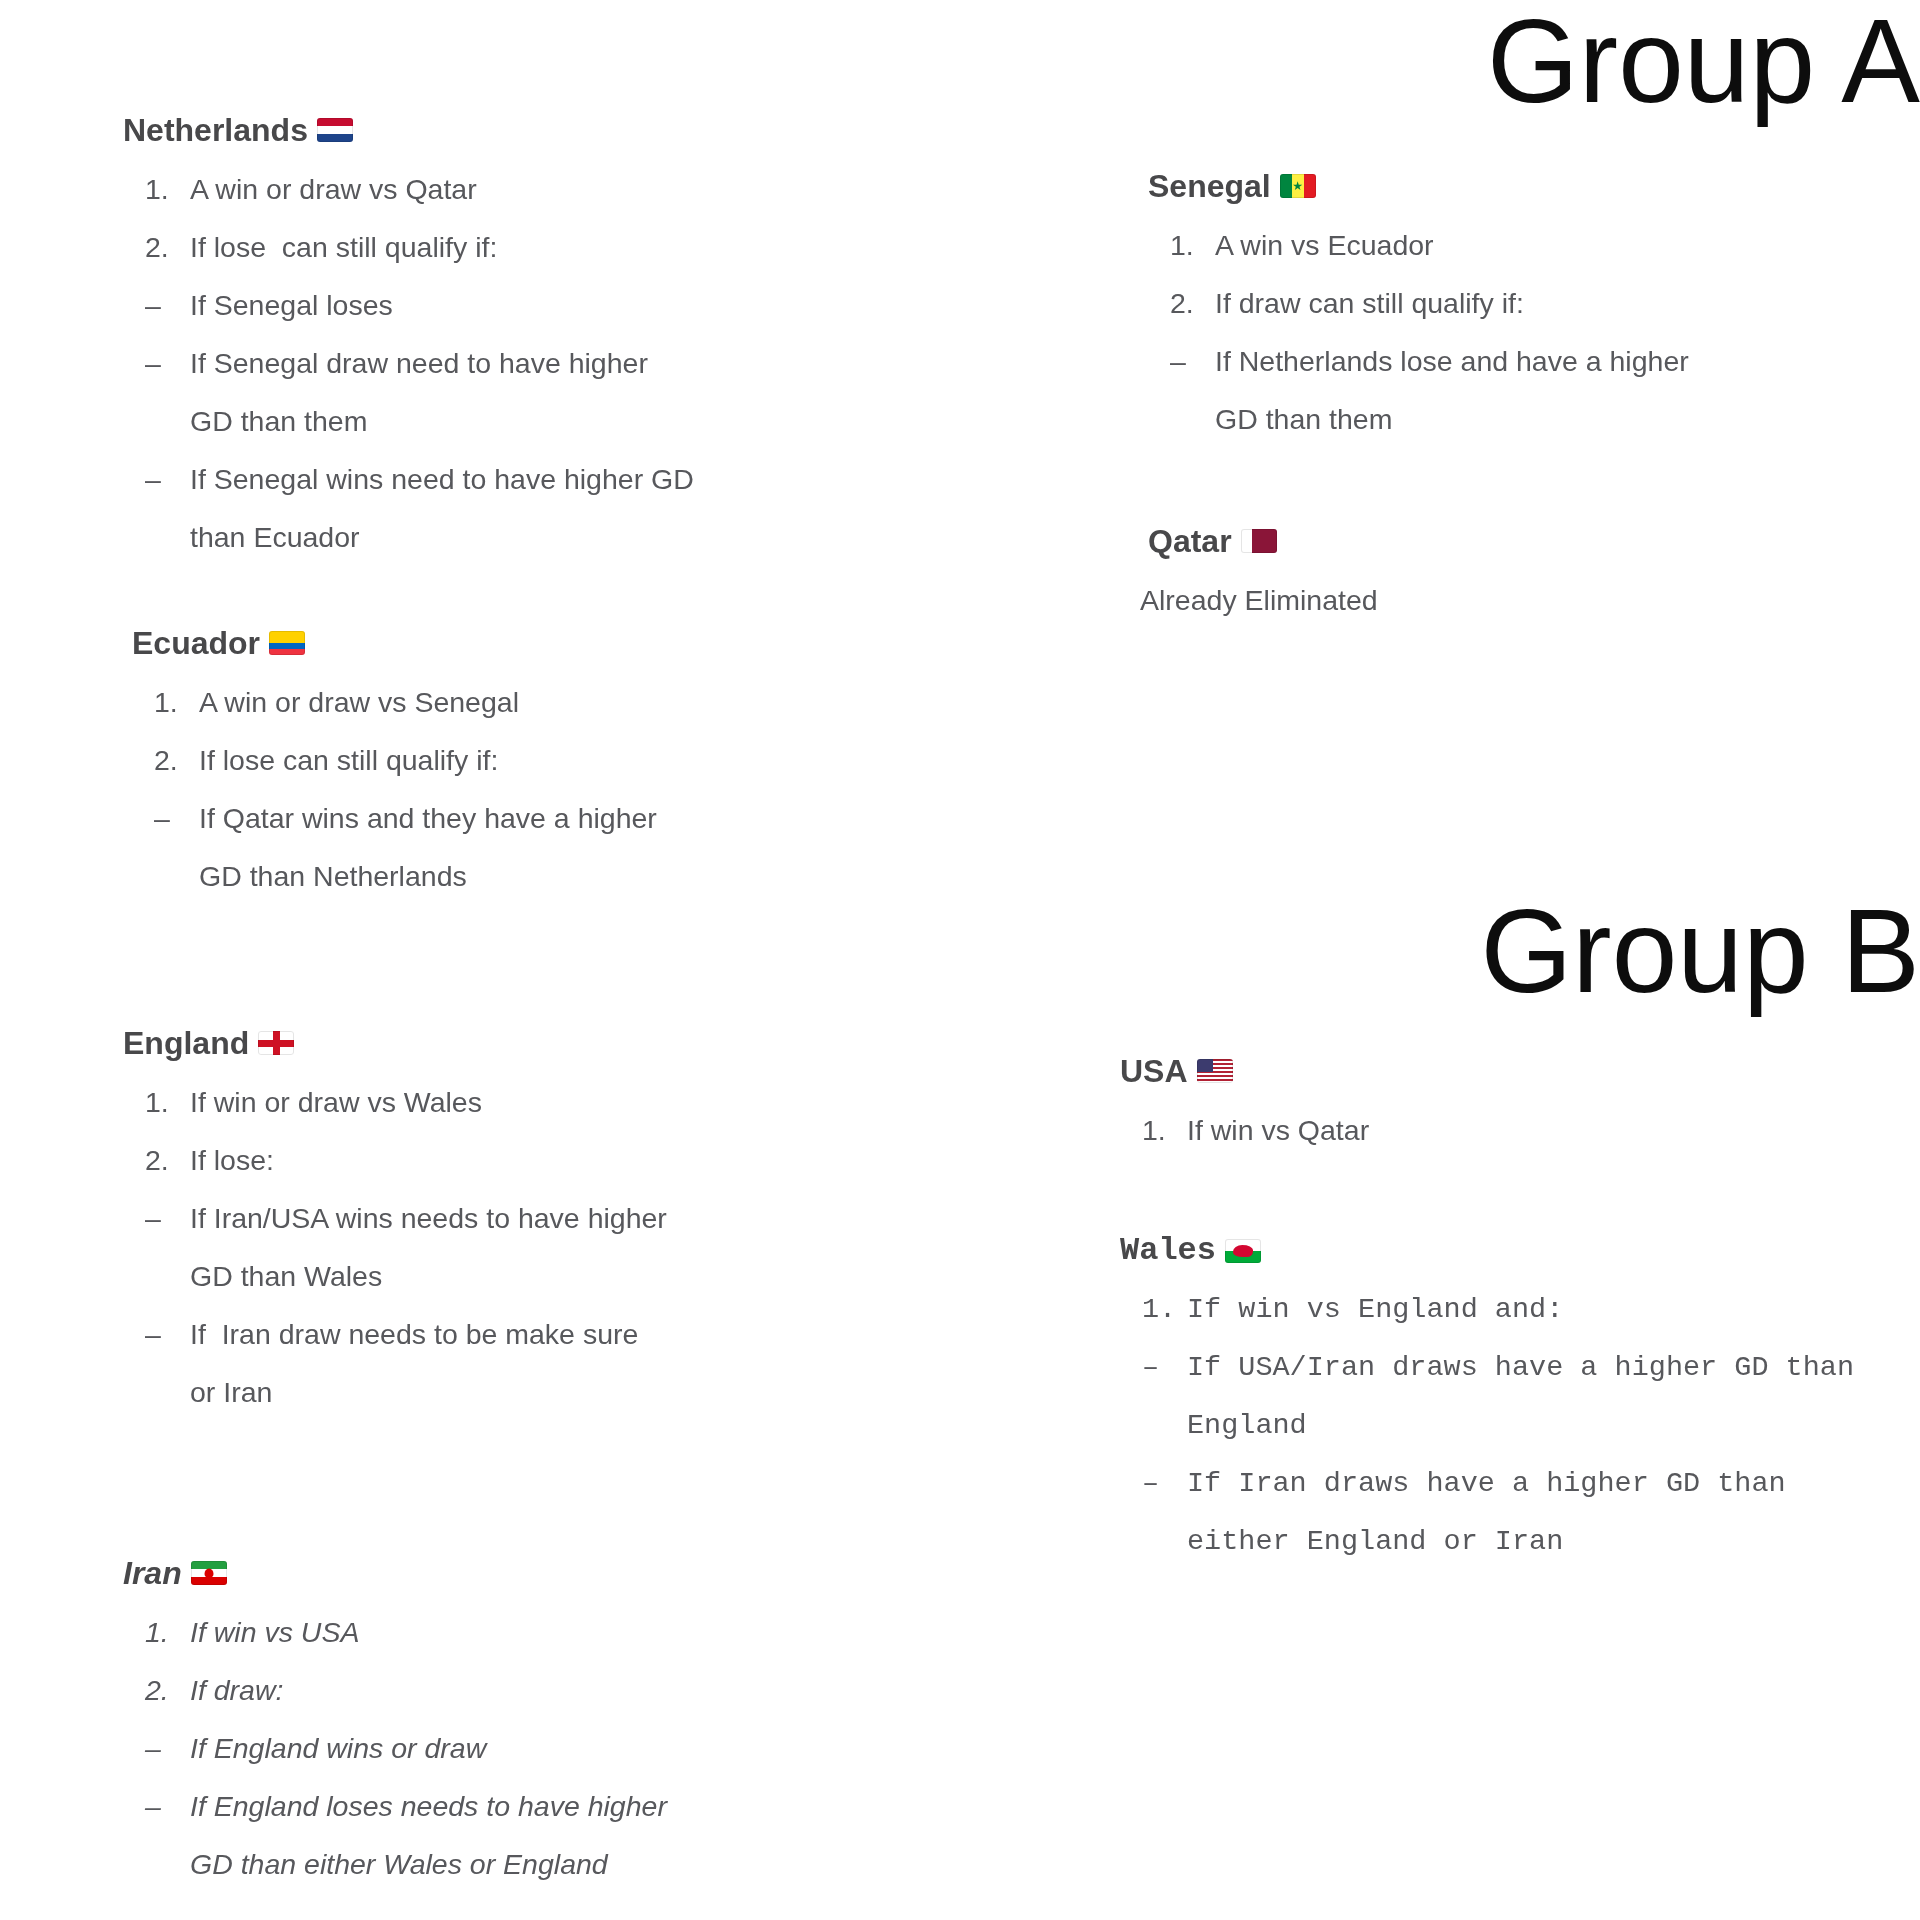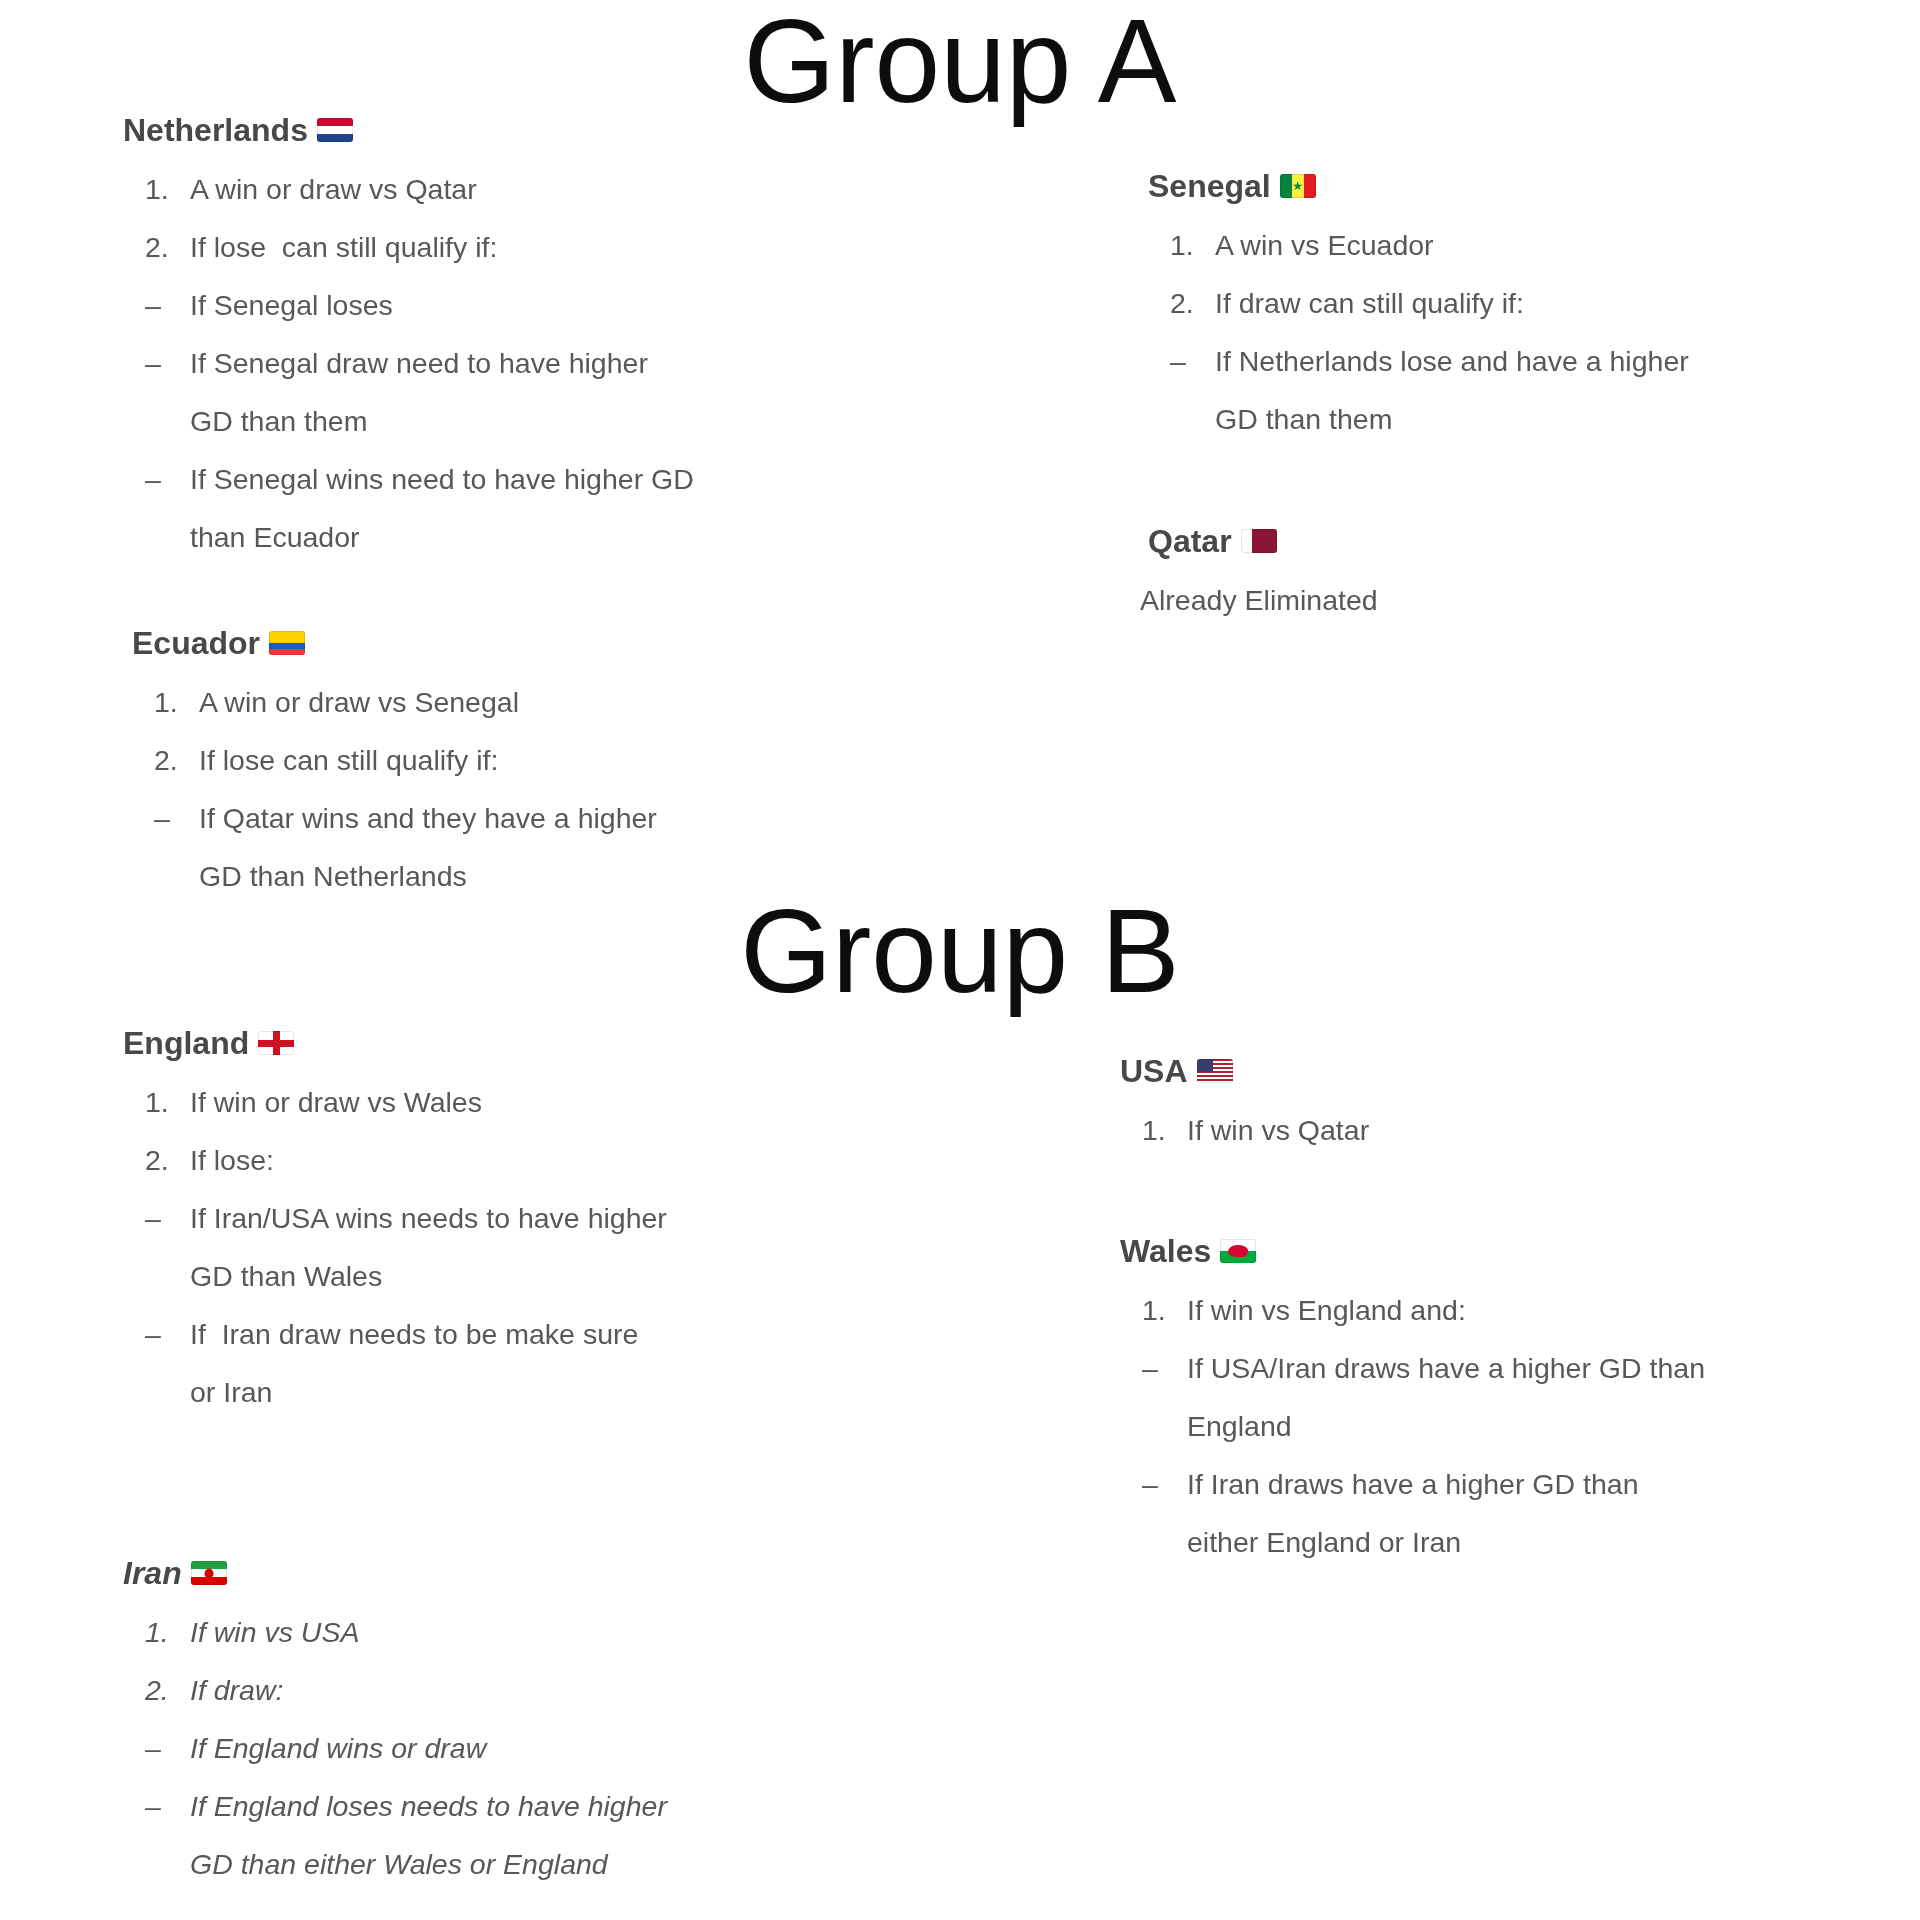--- a/index.html
+++ b/index.html
@@ -3,35 +3,35 @@
 <meta charset="utf-8">
 <style>
   html,body{margin:0;padding:0;}
   body{
     width:1920px;height:1920px;position:relative;background:#ffffff;
     font-family:"Liberation Sans","DejaVu Sans",sans-serif;
     overflow:hidden;
   }
   .group-title{
     position:absolute;left:0;width:1920px;margin:0;
-    text-align:center;font-size:118px;line-height:1;font-weight:400;
+    text-align:right;font-size:118px;line-height:1;font-weight:400;
     color:#0d0d0d;
   }
   .title-a{top:2px;}
   .title-b{top:892px;}
 
   .team-section{position:absolute;}
   .sec-netherlands{left:115px;top:100px;}
   .sec-ecuador{left:124px;top:613px;}
   .sec-senegal{left:1140px;top:156px;}
   .sec-qatar{left:1140px;top:511px;}
   .sec-england{left:115px;top:1013px;}
   .sec-iran{left:115px;top:1543px;font-style:italic;}
   .sec-usa{left:1112px;top:1041px;}
-  .sec-wales{left:1112px;top:1221px;}
+  .sec-wales{left:1112px;top:1221px;font-family:Liberation Mono, monospace;}
 
   .team-heading{
     margin:8px;display:flex;align-items:center;gap:9px;
     font-size:32px;line-height:44px;font-weight:700;color:#48484a;
     white-space:pre;
   }
   .scenario-list{margin:6px 0 0 0;padding:0;}
   .scenario-line{display:flex;align-items:baseline;}
   .scenario-line,.note-line{
     font-size:28.5px;line-height:58px;color:#57585c;white-space:pre;

